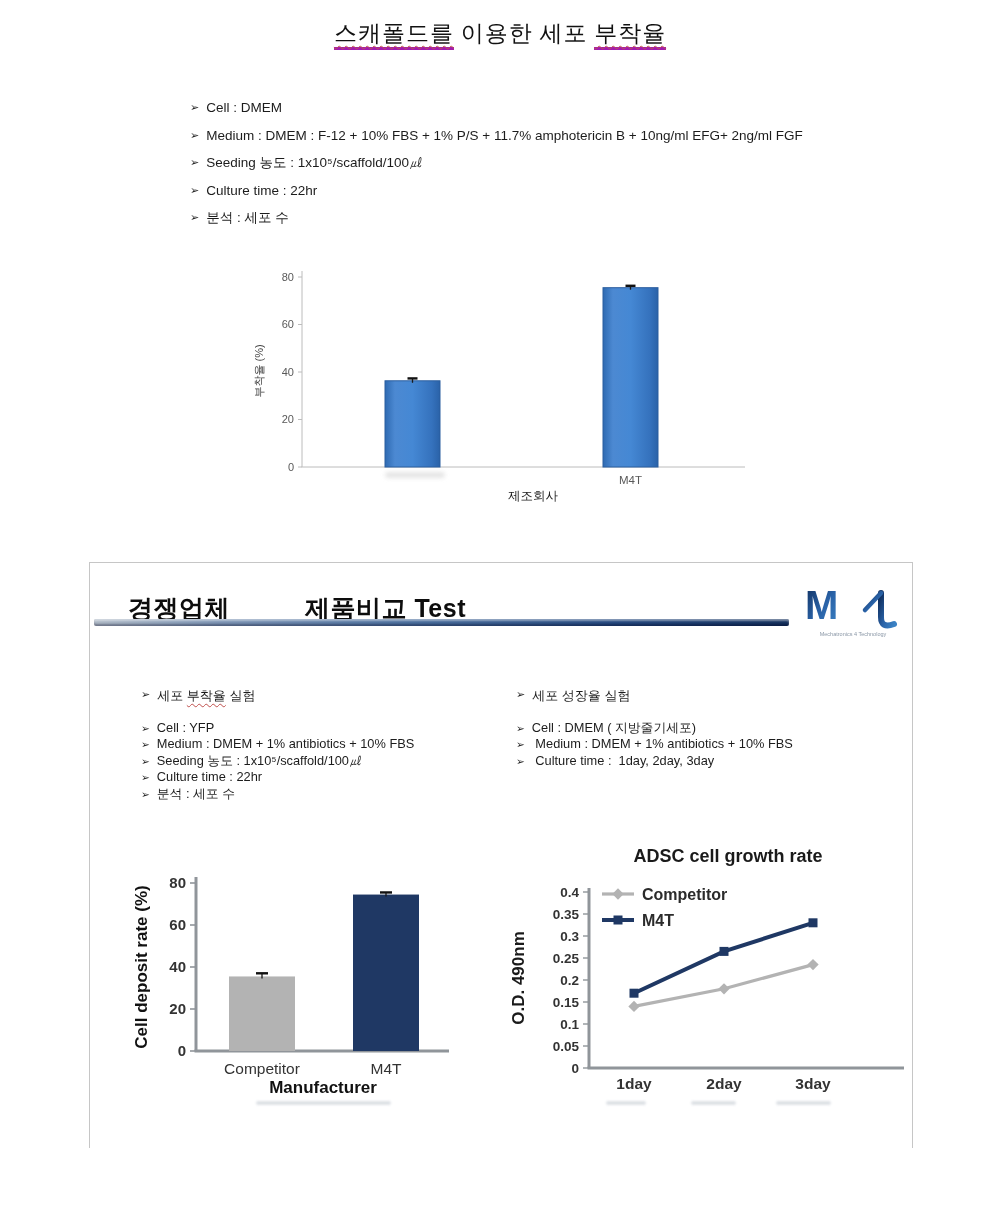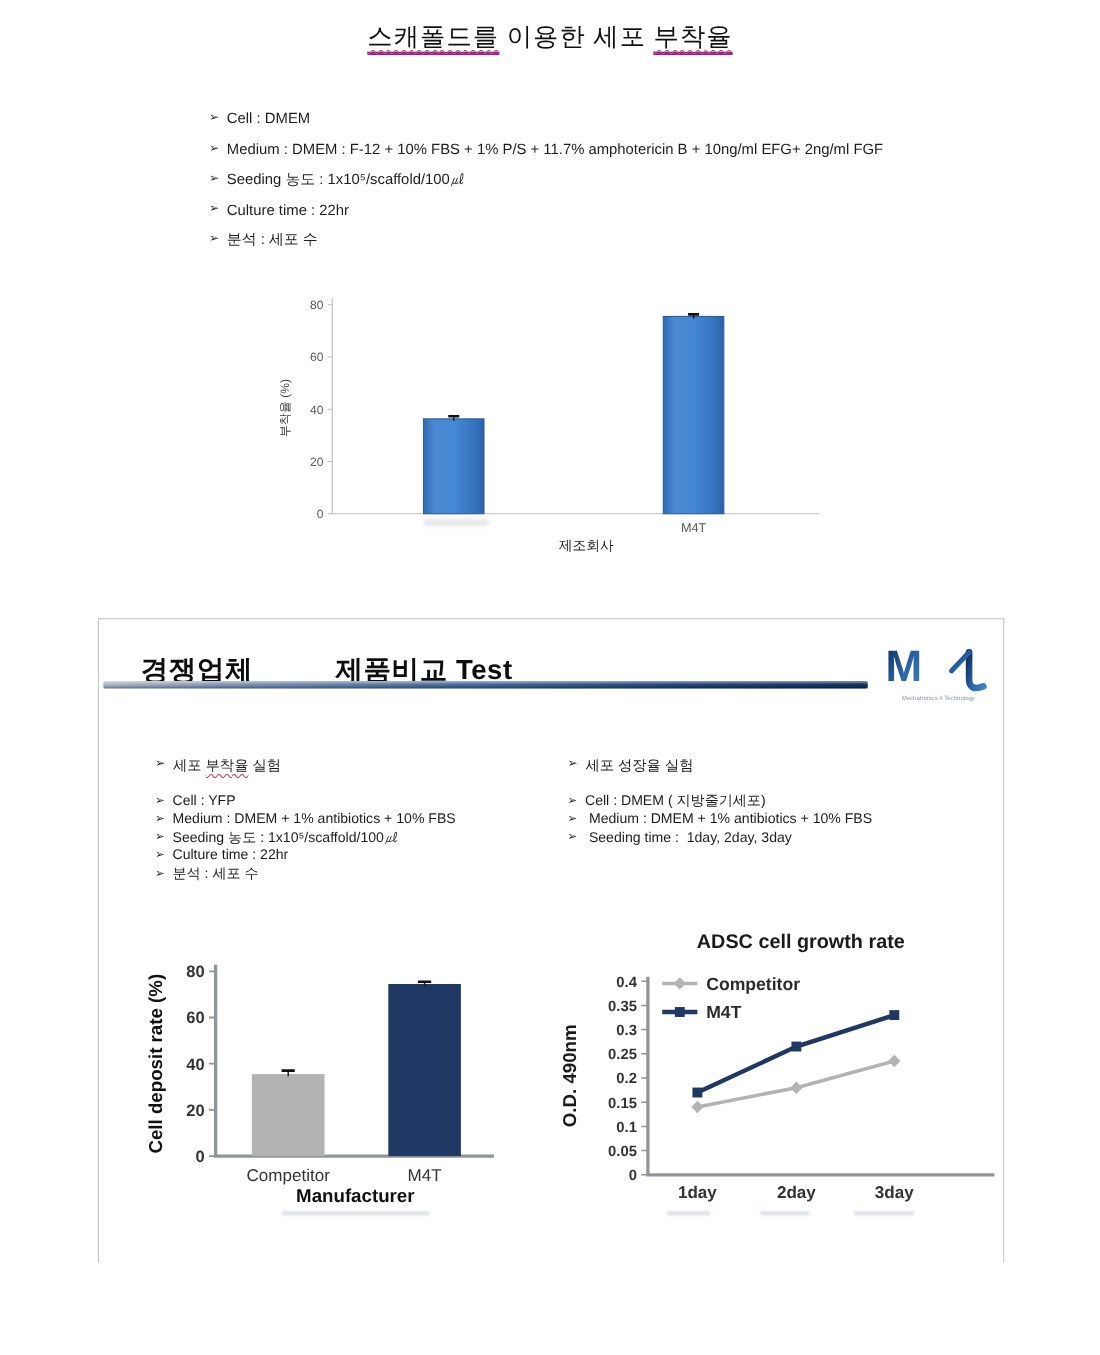--- a/index.html
+++ b/index.html
@@ -151,21 +151,21 @@
         <div class="bullet-row">
           <span class="bullet-mark">➢</span>
           <span class="bullet-text">Cell : DMEM ( 지방줄기세포)</span>
         </div>
         <div class="bullet-row">
           <span class="bullet-mark">➢</span>
           <span class="bullet-text"> Medium : DMEM + 1% antibiotics + 10% FBS</span>
         </div>
         <div class="bullet-row">
           <span class="bullet-mark">➢</span>
-          <span class="bullet-text"> Seeding time :  1day, 2day, 3day</span>
+          <span class="bullet-text"> Culture time :  1day, 2day, 3day</span>
         </div>
       </div>
 
     <svg class="chart" viewBox="120 860 340 245" style="left:31px;top:298px;width:340px;height:245px">
         <line x1="195" y1="876" x2="195" y2="1050" stroke="#90959a" stroke-width="3"></line>
         <line x1="193.5" y1="1050" x2="448" y2="1050" stroke="#90959a" stroke-width="3"></line>
         <line x1="189" y1="1050" x2="195" y2="1050" stroke="#90959a" stroke-width="1.6"></line>
         <text x="185" y="1055.4" text-anchor="end" font-size="15" font-weight="600" fill="#333">0</text>
         <line x1="189" y1="1008" x2="195" y2="1008" stroke="#90959a" stroke-width="1.6"></line>
         <text x="185" y="1013.4" text-anchor="end" font-size="15" font-weight="600" fill="#333">20</text>

